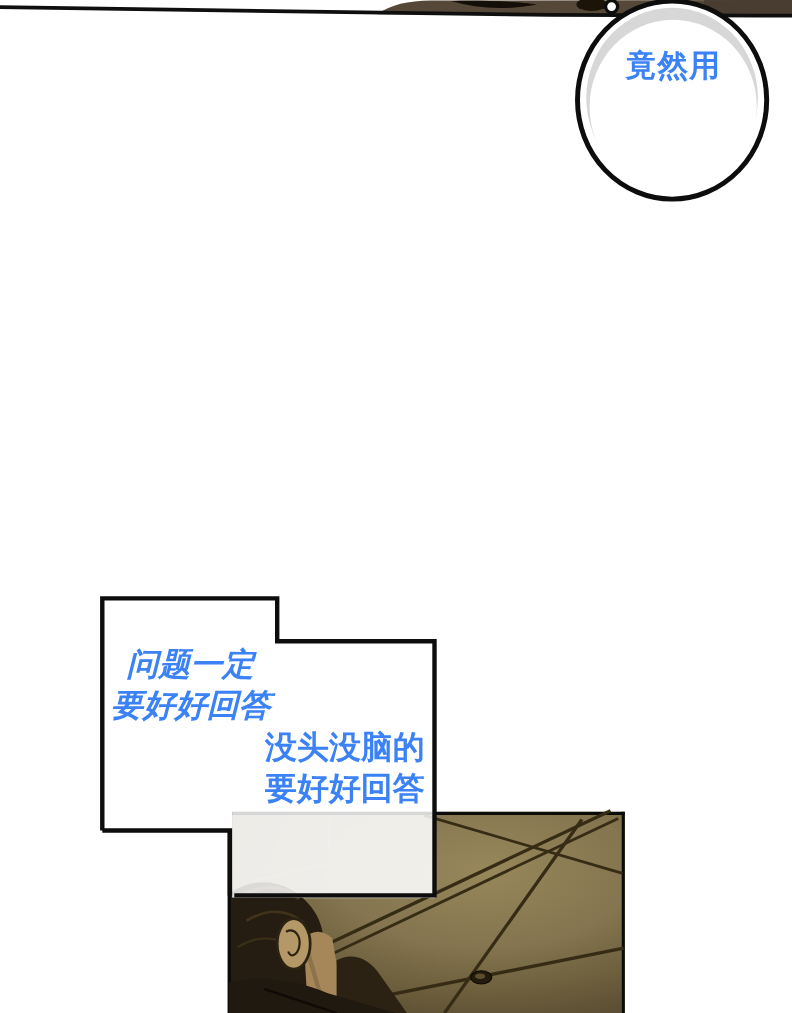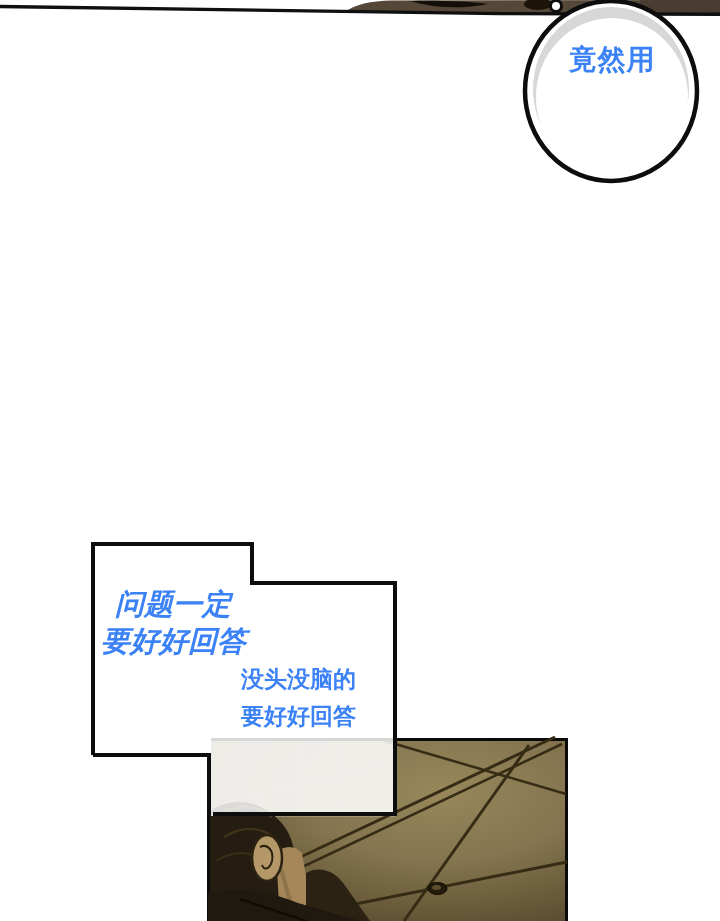--- a/index.html
+++ b/index.html
@@ -14,21 +14,21 @@
   }
   .bubble-text{
     left:524px;top:42px;width:176px;text-align:center;
     font-size:28px;line-height:35.5px;letter-spacing:1px;
   }
   .box-text-1{
     left:101px;top:586px;font-size:29px;line-height:36.5px;white-space:nowrap;font-style:italic;
   }
   .box-text-1 .indent{padding-left:14px;}
   .box-text-2{
-    left:241px;top:661px;font-size:23px;line-height:36.5px;white-space:nowrap;
+    left:241px;top:661px;font-size:29px;line-height:36.5px;white-space:nowrap;
   }
   .panel{
     left:207px;top:738px;width:355px;height:180px;
     border:3.5px solid #0b0b0b;border-bottom:0;
     background:#7a6b44;
   }
   .panel svg{display:block;}
   svg{overflow:visible;}
   .top-art{left:0;top:0;}
   .box-art{left:0;top:0;pointer-events:none;}

